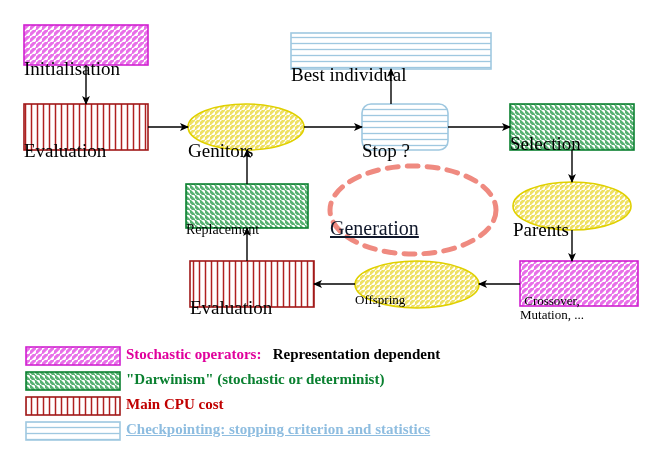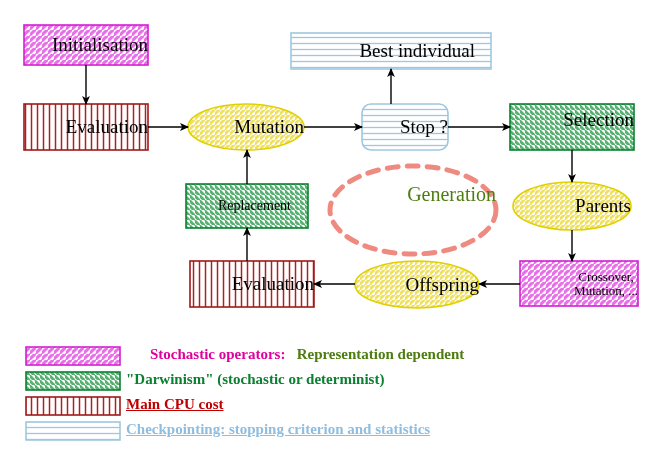--- a/index.html
+++ b/index.html
@@ -18,25 +18,26 @@
   #svg-layer {
     position: absolute;
     left: 0; top: 0;
     width: 662px;
     height: 471px;
   }
   .node-label {
     position: absolute;
     display: flex;
     align-items: center;
-    justify-content: flex-end;
+    justify-content: flex-start;
     text-align: center;
     color: #000000;
     pointer-events: none;
     line-height: 1.05;
+    margin-top: 24px;
   }
   .legend-text {
     position: absolute;
     white-space: nowrap;
     font-family: "Liberation Serif", "DejaVu Serif", serif;
     font-weight: bold;
   }
 </style>
 </head>
 <body>
@@ -106,50 +107,50 @@
   </svg>
 
   <div id="label-layer">
       <div class="node-label" style="left: 24px; top: 25px; width: 124px; height: 40px; font-size: 19px;">
         <div>Initialisation</div>
       </div>
       <div class="node-label" style="left: 24px; top: 104px; width: 124px; height: 46px; font-size: 19px;">
         <div>Evaluation</div>
       </div>
       <div class="node-label" style="left: 188px; top: 104px; width: 116px; height: 46px; font-size: 19px;">
-        <div>Mutation</div>
+        <div>Genitors</div>
       </div>
       <div class="node-label" style="left: 291px; top: 33px; width: 184px; height: 36px; font-size: 19px;">
         <div>Best individual</div>
       </div>
       <div class="node-label" style="left: 362px; top: 104px; width: 86px; height: 46px; font-size: 19px; border-radius: 6px;">
         <div>Stop ?</div>
       </div>
       <div class="node-label" style="left: 510px; top: 104px; width: 124px; height: 31px; font-size: 19px;">
         <div>Selection</div>
       </div>
       <div class="node-label" style="left: 513px; top: 182px; width: 118px; height: 48px; font-size: 19px;">
         <div>Parents</div>
       </div>
       <div class="node-label" style="left: 520px; top: 261px; width: 118px; height: 45px; font-size: 13px;">
         <div>Crossover,<br>Mutation, ...</div>
       </div>
-      <div class="node-label" style="left: 355px; top: 261px; width: 124px; height: 47px; font-size: 19px;">
+      <div class="node-label" style="left: 355px; top: 252px; width: 124px; height: 47px; font-size: 13px;">
         <div>Offspring</div>
       </div>
       <div class="node-label" style="left: 190px; top: 261px; width: 124px; height: 46px; font-size: 19px;">
         <div>Evaluation</div>
       </div>
       <div class="node-label" style="left: 186px; top: 184px; width: 105px; height: 44px; font-size: 14px;">
         <div>Replacement</div>
       </div>
-      <div class="node-label" style="left: 330px; top: 150px; width: 166px; height: 88px; font-size: 20px; color: #4d7c0f;">
+      <div class="node-label" style="left: 330px; top: 160px; width: 166px; height: 88px; font-size: 20px; color: #0f172a; text-decoration: underline;">
         <div>Generation</div>
       </div>
     </div>
   <div id="legend-layer">
-      <div class="legend-text" style="left: 126px; top: 346px; font-size: 15px;"><span style="color: rgb(224, 0, 156); margin-left: 24px;">Stochastic operators:</span><span>&nbsp;&nbsp;&nbsp;</span><span style="color: #4d7c0f;">Representation dependent</span></div>
+      <div class="legend-text" style="left: 126px; top: 346px; font-size: 15px;"><span style="color: rgb(224, 0, 156);">Stochastic operators:</span><span>&nbsp;&nbsp;&nbsp;</span><span style="color: #000000;">Representation dependent</span></div>
       <div class="legend-text" style="left: 126px; top: 371px; font-size: 15px;"><span style="color: rgb(10, 128, 48);">"Darwinism" (stochastic or determinist)</span></div>
-      <div class="legend-text" style="left: 126px; top: 396px; font-size: 15px;"><span style="color: rgb(192, 0, 0); text-decoration: underline;">Main CPU cost</span></div>
+      <div class="legend-text" style="left: 126px; top: 396px; font-size: 15px;"><span style="color: rgb(192, 0, 0);">Main CPU cost</span></div>
       <div class="legend-text" style="left: 126px; top: 421px; font-size: 15px;"><span style="color: rgb(142, 189, 224); text-decoration: underline;">Checkpointing: stopping criterion and statistics</span></div>
     </div>
 
 </div>
 
 </body></html>

